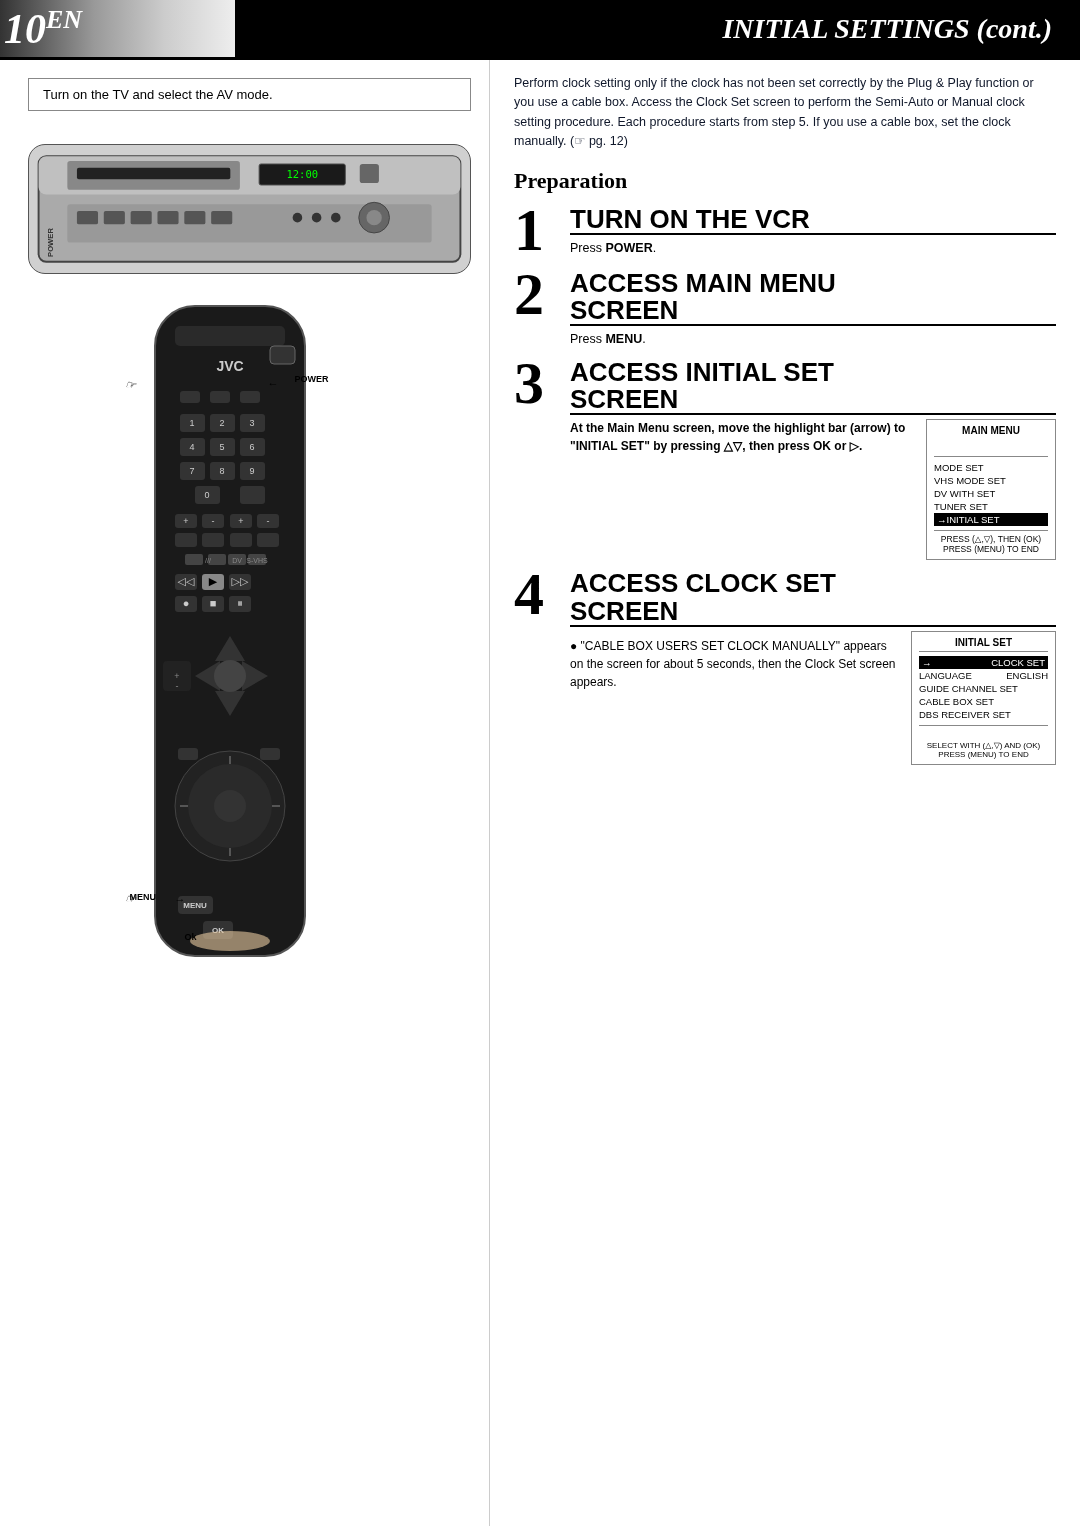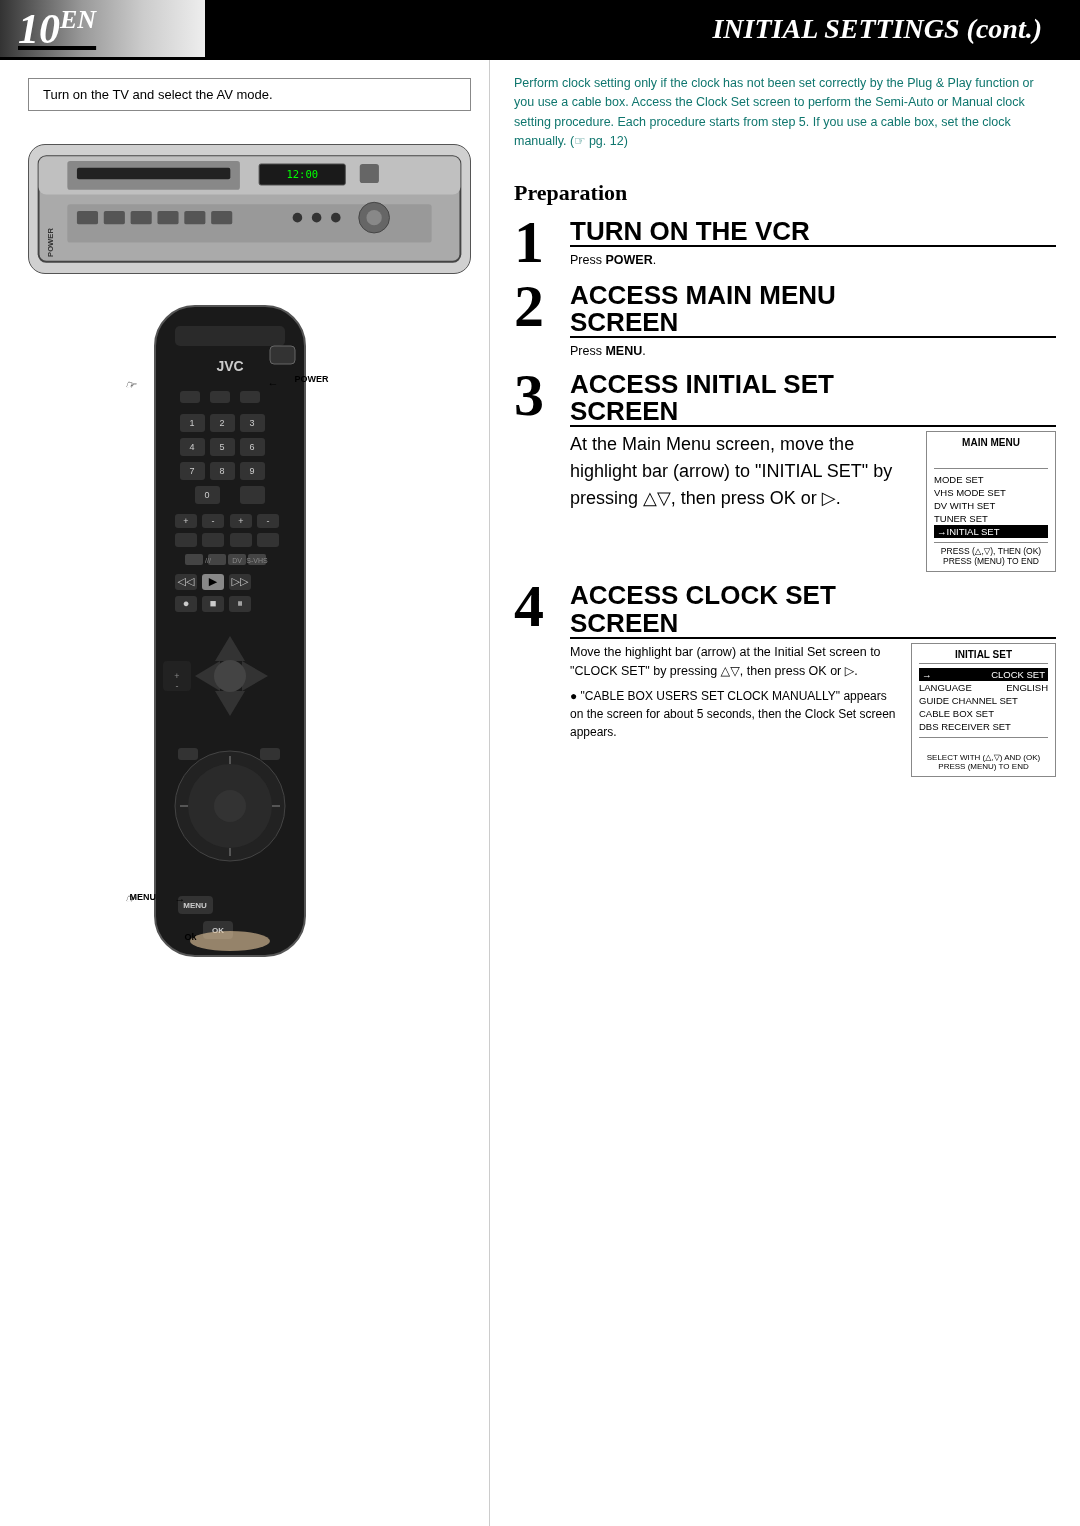--- a/index.html
+++ b/index.html
@@ -14,44 +14,43 @@
 
     
     .header {
       display: flex;
       align-items: stretch;
       height: 60px;
       border-bottom: 3px solid #000;
     }
     .header-left {
       background: linear-gradient(to right, #333 0%, #999 40%, #ccc 70%, #eee 100%);
-      width: 205px;
+      width: 235px;
       display: flex;
       align-items: center;
-      padding-left: 18px;
-      text-decoration: underline;
+      padding-left: 4px;
     }
     .header-left span {
       font-size: 42px;
       font-weight: bold;
       font-style: italic;
       color: #fff;
       font-family: 'Times New Roman', serif;
     }
     .header-left .en {
       font-size: 26px;
       vertical-align: super;
     }
     .header-right {
       flex: 1;
       background: #000;
       display: flex;
       align-items: center;
       justify-content: flex-end;
-      padding-right: 38px;
+      padding-right: 28px;
     }
     .header-right span {
       font-size: 28px;
       font-weight: bold;
       font-style: italic;
       color: #fff;
       font-family: 'Times New Roman', serif;
     }
 
     
@@ -114,22 +113,22 @@
     .right-col {
       flex: 1;
       padding: 14px 24px 10px 24px;
       display: flex;
       flex-direction: column;
     }
 
     .intro-text {
       font-size: 12.5px;
       line-height: 1.55;
-      color: #0f766e;
-      margin-bottom: 28px;
+      color: #0f172a;
+      margin-bottom: 16px;
     }
 
     .preparation-title {
       font-size: 22px;
       font-weight: bold;
       color: #000;
       margin-bottom: 12px;
       font-family: 'Times New Roman', serif;
     }
 
@@ -174,23 +173,24 @@
     }
 
     
     .step3-row {
       display: flex;
       gap: 10px;
       align-items: flex-start;
     }
     .step3-text {
       flex: 1;
-      font-size: 18px;
+      font-size: 12px;
       color: #000;
       line-height: 1.5;
+      font-weight: bold;
     }
     .menu-box {
       width: 130px;
       border: 1px solid #888;
       padding: 5px 7px;
       font-size: 10px;
       color: #000;
     }
     .menu-box .menu-title {
       font-weight: bold;
@@ -524,21 +524,20 @@
 
     <div class="step-block">
       <div class="step-number">4</div>
       <div class="step-content">
         <div class="step-heading">
           <h2>ACCESS CLOCK SET</h2>
           <h2>SCREEN</h2>
         </div>
         <div class="step4-row">
           <div class="step4-text">
-            <div>Move the highlight bar (arrow) at the Initial Set screen to "CLOCK SET" by pressing △▽, then press OK or ▷.</div>
             <div class="bullet-item">
               ● <span>"CABLE BOX USERS SET CLOCK MANUALLY" appears on the screen for about 5 seconds, then the Clock Set screen appears.</span>
             </div>
           </div>
           <div class="initial-set-box">
             <div class="menu-title">INITIAL SET</div>
             <div class="is-item highlighted">CLOCK SET</div>
             <div class="is-item">
               <span>LANGUAGE</span>
                 <span>ENGLISH</span>

